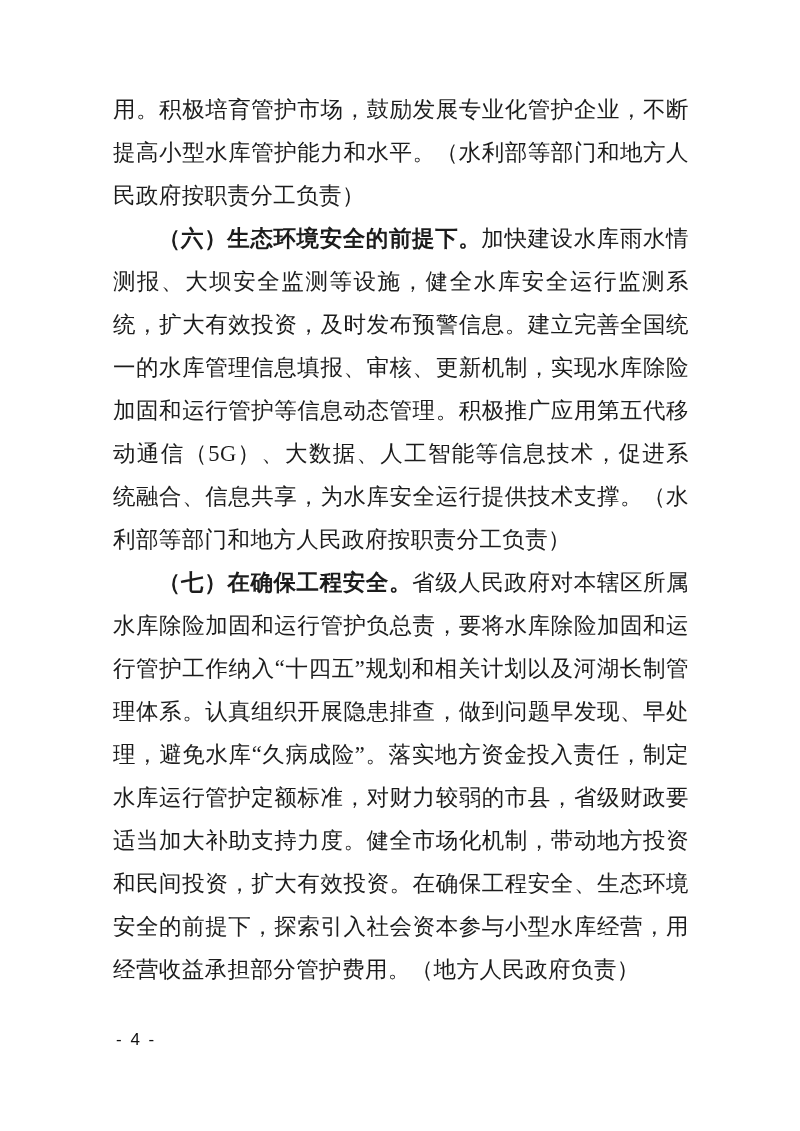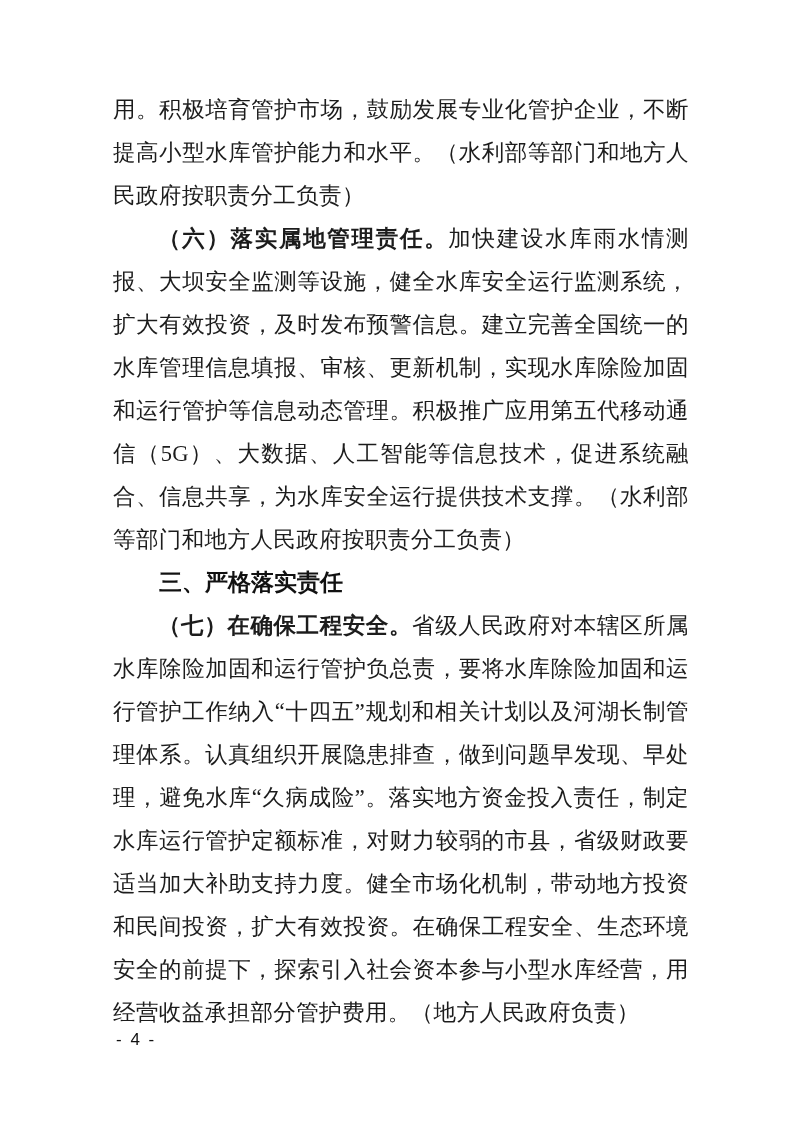--- a/index.html
+++ b/index.html
@@ -53,22 +53,21 @@
   }
 </style>
 </head>
 <body>
 
 <div class="page">
   <div class="content">
 
     <p class="para"><span>用。积极培育管护市场，鼓励发展专业化管护企业，不断提高小型水库管护能力和水平。（水利部等部门和地方人民政府按职责分工负责）</span></p>
 
-    <p class="para indent"><span class="lead">（六）落实属地管理责任。</span><span>加快建设水库雨水情测报、大坝安全监测等设施，健全水库安全运行监测系统，扩大有效投资，及时发布预警信息。建立完善全国统一的水库管理信息填报、审核、更新机制，实现水库除险加固和运行管护等信息动态管理。积极推广应用第五代移动通信（5G）、大数据、人工智能等信息技术，促进系统融合、信息共享，为水库安全运行提供技术支撑。（水利部等部门和地方人民政府按职责分工负责）</span></p>
+    <p class="para indent"><span class="lead">（六）生态环境安全的前提下。</span><span>加快建设水库雨水情测报、大坝安全监测等设施，健全水库安全运行监测系统，扩大有效投资，及时发布预警信息。建立完善全国统一的水库管理信息填报、审核、更新机制，实现水库除险加固和运行管护等信息动态管理。积极推广应用第五代移动通信（5G）、大数据、人工智能等信息技术，促进系统融合、信息共享，为水库安全运行提供技术支撑。（水利部等部门和地方人民政府按职责分工负责）</span></p>
 
-    <h2 class="section-heading">三、严格落实责任</h2>
 
     <p class="para indent"><span class="lead">（七）在确保工程安全。</span><span>省级人民政府对本辖区所属水库除险加固和运行管护负总责，要将水库除险加固和运行管护工作纳入“十四五”规划和相关计划以及河湖长制管理体系。认真组织开展隐患排查，做到问题早发现、早处理，避免水库“久病成险”。落实地方资金投入责任，制定水库运行管护定额标准，对财力较弱的市县，省级财政要适当加大补助支持力度。健全市场化机制，带动地方投资和民间投资，扩大有效投资。在确保工程安全、生态环境安全的前提下，探索引入社会资本参与小型水库经营，用经营收益承担部分管护费用。（地方人民政府负责）</span></p>
 
   </div>
 
   <div class="page-number">- 4 -</div>
 </div>
 
 </body></html>

